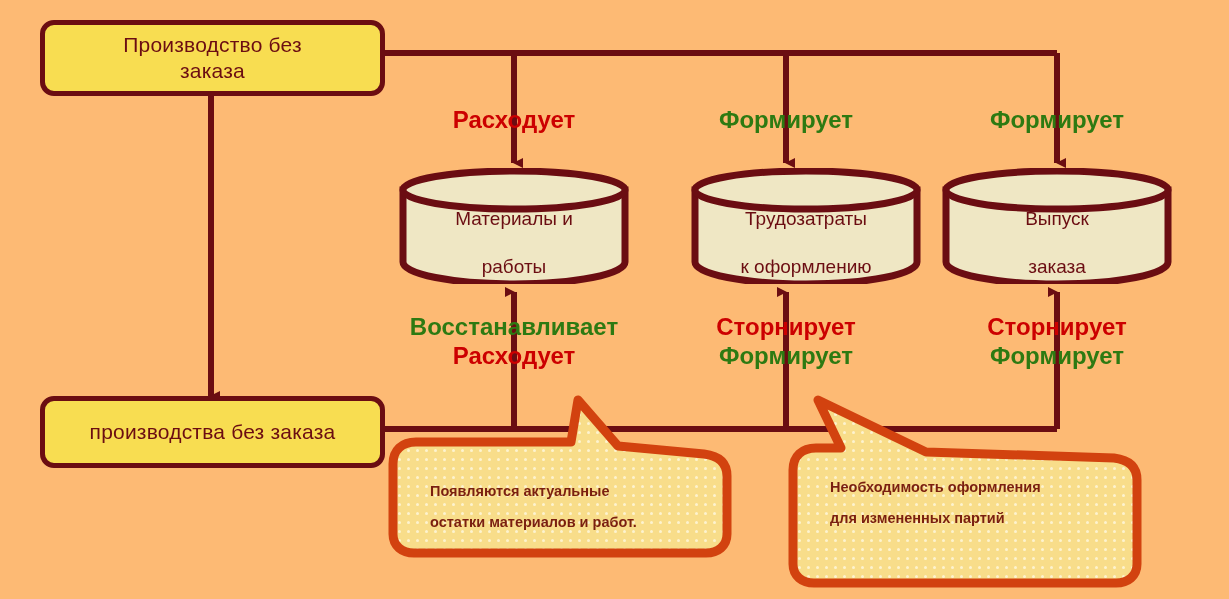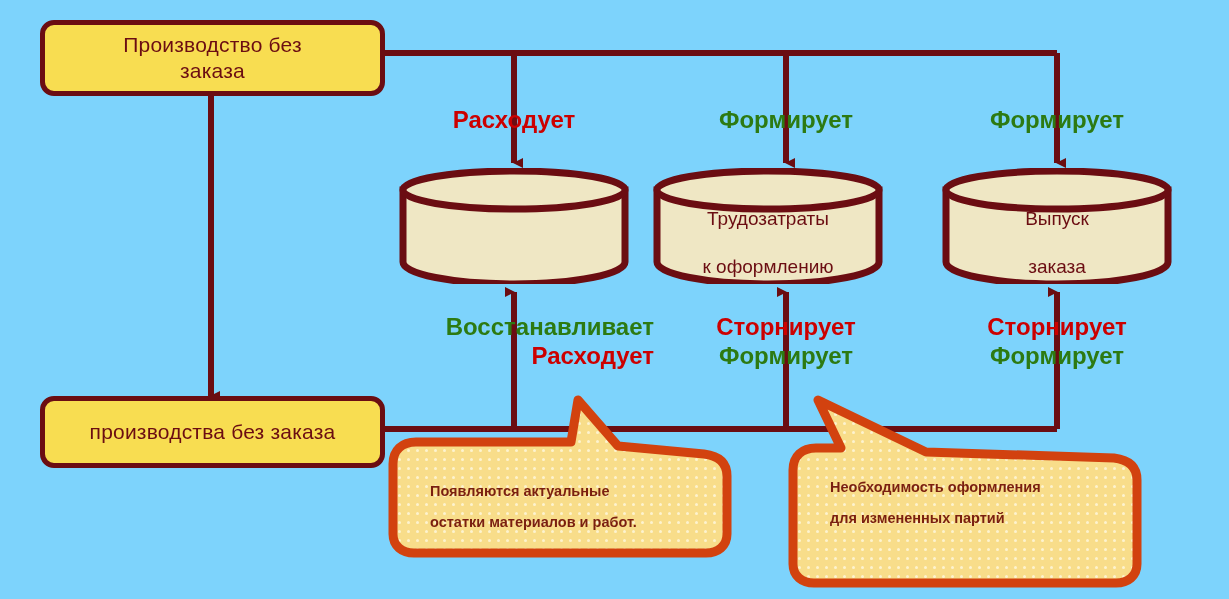--- a/index.html
+++ b/index.html
@@ -5,21 +5,21 @@
   html,body{margin:0;padding:0;background:#ffffff;}
   body{
     font-family:"Liberation Sans", sans-serif;
     -webkit-font-smoothing:antialiased;
   }
   #stage{
     position:relative;
     width:1229px;
     height:599px;
     overflow:hidden;
-    background:#7dd3fc;
+    background:#fdba74;
   }
   #wires{position:absolute;left:0;top:0;width:1229px;height:599px;}
 
   
   .procbox{
     position:absolute;
     background:#f8dd51;
     border:5px solid #6b0d12;
     border-radius:14px;
     box-sizing:border-box;
@@ -123,23 +123,29 @@
     <span>
       <span>производства без заказа</span>
     </span>
   </div>
 
   <div class="cyl" style="left:398px;top:168px;width:232px;height:116px;">
     <svg class="cyl-svg" width="232" height="116" viewBox="0 0 232 116" xmlns="http://www.w3.org/2000/svg">
       <path d="M5,22 L5,94 A111,22 0 0 0 227,94 L227,22 Z" fill="#efe7c4" stroke="#6b0d12" stroke-width="7"></path>
       <ellipse cx="116" cy="22" rx="111" ry="19" fill="#efe7c4" stroke="#6b0d12" stroke-width="7"></ellipse>
     </svg>
-  </div>
-
-  <div class="cyl" style="left:652px;top:168px;width:232px;height:116px;">
+    <div class="cyl-label">
+      <span>
+        <span>Материалы и</span><br>
+        <span>работы</span>
+      </span>
+    </div>
+  </div>
+
+  <div class="cyl" style="left:690px;top:168px;width:232px;height:116px;">
     <svg class="cyl-svg" width="232" height="116" viewBox="0 0 232 116" xmlns="http://www.w3.org/2000/svg">
       <path d="M5,22 L5,94 A111,22 0 0 0 227,94 L227,22 Z" fill="#efe7c4" stroke="#6b0d12" stroke-width="7"></path>
       <ellipse cx="116" cy="22" rx="111" ry="19" fill="#efe7c4" stroke="#6b0d12" stroke-width="7"></ellipse>
     </svg>
     <div class="cyl-label">
       <span>
         <span>Трудозатраты</span><br>
         <span>к оформлению</span>
       </span>
     </div>
@@ -161,21 +167,21 @@
   <div class="rel" style="left:394px;top:106px;width:240px;">
     <span class="consume">Расходует</span>
   </div>
   <div class="rel" style="left:666px;top:106px;width:240px;">
     <span class="produce">Формирует</span>
   </div>
   <div class="rel" style="left:937px;top:106px;width:240px;">
     <span class="produce">Формирует</span>
   </div>
 
-  <div class="rel two-line" style="left:374px;top:312px;width:280px;text-align:right;">
+  <div class="rel two-line" style="left:374px;top:312px;width:280px;">
     <div class="produce">Восстанавливает</div>
     <div class="consume">Расходует</div>
   </div>
   <div class="rel two-line" style="left:666px;top:312px;width:240px;">
     <div class="consume">Сторнирует</div>
     <div class="produce">Формирует</div>
   </div>
   <div class="rel two-line" style="left:937px;top:312px;width:240px;">
     <div class="consume">Сторнирует</div>
     <div class="produce">Формирует</div>

